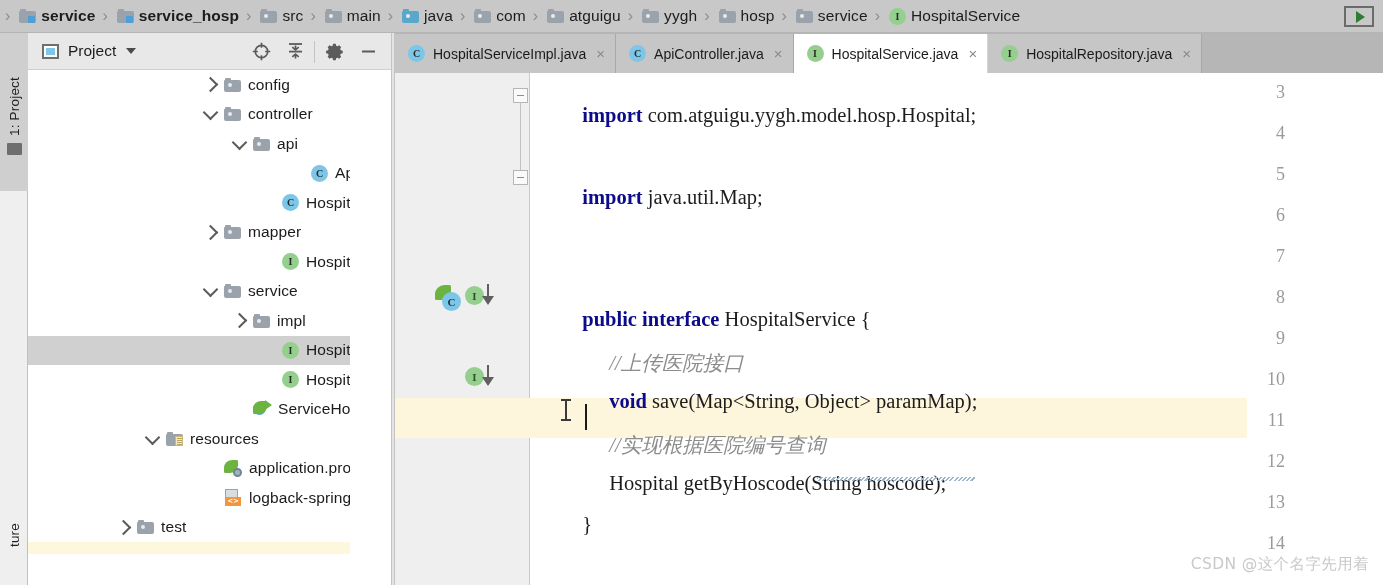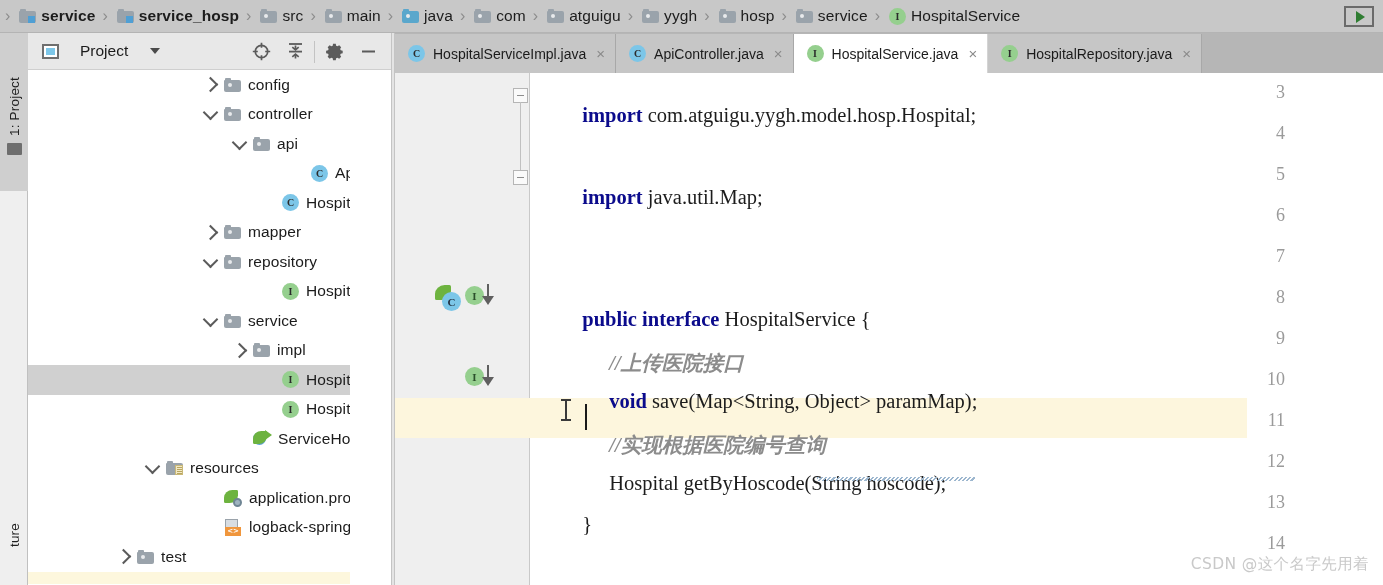--- a/index.html
+++ b/index.html
@@ -51,21 +51,21 @@
     display:flex;align-items:center;justify-content:center;
   }
   .ts-btn.sel{background:#cfcfcf;}
   .ts-text{writing-mode:vertical-rl;transform:rotate(180deg);font-size:13.5px;color:#1e1e1e;white-space:nowrap;letter-spacing:.2px;}
   .ts-fold{width:15px;height:12px;background:#6e6e6e;border-radius:1px;margin-top:6px;}
 
   
   .panel{position:absolute;left:28px;top:33px;width:363px;height:552px;background:#ffffff;overflow:hidden;}
   .panel-head{
     position:absolute;left:0;top:0;width:363px;height:37px;background:#e8e8e8;
-    border-bottom:1px solid #cfcfcf;display:flex;align-items:center;box-sizing:border-box;gap:12px;
+    border-bottom:1px solid #cfcfcf;display:flex;align-items:center;box-sizing:border-box;
   }
   .ph-icon{width:17px;height:15px;margin-left:14px;border:2px solid #6e6e6e;box-sizing:border-box;background:#fff;display:flex;align-items:center;justify-content:center;}
   .ph-icon i{display:block;width:9px;height:7px;background:#7cc6e8;}
   .ph-title{font-size:15.5px;color:#1c1c1c;margin-left:9px;}
   .ph-caret{width:0;height:0;border-left:5px solid transparent;border-right:5px solid transparent;border-top:6px solid #4a4a4a;margin-left:10px;}
   .ph-tools{position:absolute;right:6px;top:0;height:37px;display:flex;align-items:center;gap:0px;}
   .tbtn{width:34px;height:37px;display:flex;align-items:center;justify-content:center;}
   .divider-v{width:1px;height:22px;background:#c3c3c3;margin:0 2px;}
 
   .tree{position:absolute;left:0;top:37px;width:322px;height:515px;overflow:hidden;}
@@ -114,21 +114,21 @@
   .gut-leaf{width:16px;height:15px;background:#6db33f;border-radius:60% 10% 60% 10%;}
   .arrow-d{position:relative;width:11px;height:22px;}
   .arrow-d .sh{position:absolute;left:5px;top:0;width:2px;height:14px;background:#5f5f5f;}
   .arrow-d .hd{position:absolute;left:0px;top:12px;width:0;height:0;border-left:6px solid transparent;border-right:6px solid transparent;border-top:9px solid #5f5f5f;}
 
   .codearea{position:absolute;left:136px;top:0;width:1025px;height:512px;}
   .cline{position:absolute;left:0;white-space:pre;font-family:"Liberation Serif",serif;font-size:20.5px;letter-spacing:0px;}
   .hlrow{position:absolute;left:-136px;width:988px;height:40px;background:#fdf6dd;}
   .kw{color:#0b0b8c;font-weight:bold;}
   .pl{color:#1c1c1c;}
-  .cm{color:#8c8c8c;font-style:italic;font-weight:bold;}
+  .cm{color:#8c8c8c;font-style:italic;}
   .caret{position:absolute;width:2px;height:26px;background:#1a1a1a;}
   .ibeam{position:absolute;width:2px;height:22px;background:#3a3a3a;}
   .ibeam:before,.ibeam:after{content:"";position:absolute;left:-4px;width:10px;height:2px;background:#3a3a3a;}
   .ibeam:before{top:0;} .ibeam:after{bottom:0;}
   .squig{position:absolute;height:4px;background:
      repeating-linear-gradient(135deg,#9db7cf 0 1.5px,transparent 1.5px 3px);}
 
   .watermark{position:absolute;right:14px;bottom:10px;font-size:15.5px;color:#c9c9c9;letter-spacing:.4px;font-family:"DejaVu Sans",sans-serif;}
 </style>
 </head>
@@ -306,29 +306,20 @@
           <span class="lbl">HospitalServiceImpl</span>
         </div>
         <div class="row">
           <span class="twist" style="margin-left: 174px;">
             <span class="chev r"></span>
           </span>
           <span class="fld" style="margin-left: 6px;">
             <span class="dot"></span>
           </span>
           <span class="lbl">mapper</span>
-        </div>
-        <div class="row">
-          <span class="twist" style="margin-left: 174px;">
-            <span class="chev d"></span>
-          </span>
-          <span class="fld" style="margin-left: 6px;">
-            <span class="dot"></span>
-          </span>
-          <span class="lbl">repository</span>
         </div>
         <div class="row">
           <span class="twist" style="margin-left: 232px;"></span>
           <span class="rb i" style="margin-left: 6px;">I</span>
           <span class="lbl">HospitalRepository</span>
         </div>
         <div class="row">
           <span class="twist" style="margin-left: 174px;">
             <span class="chev d"></span>
           </span>

